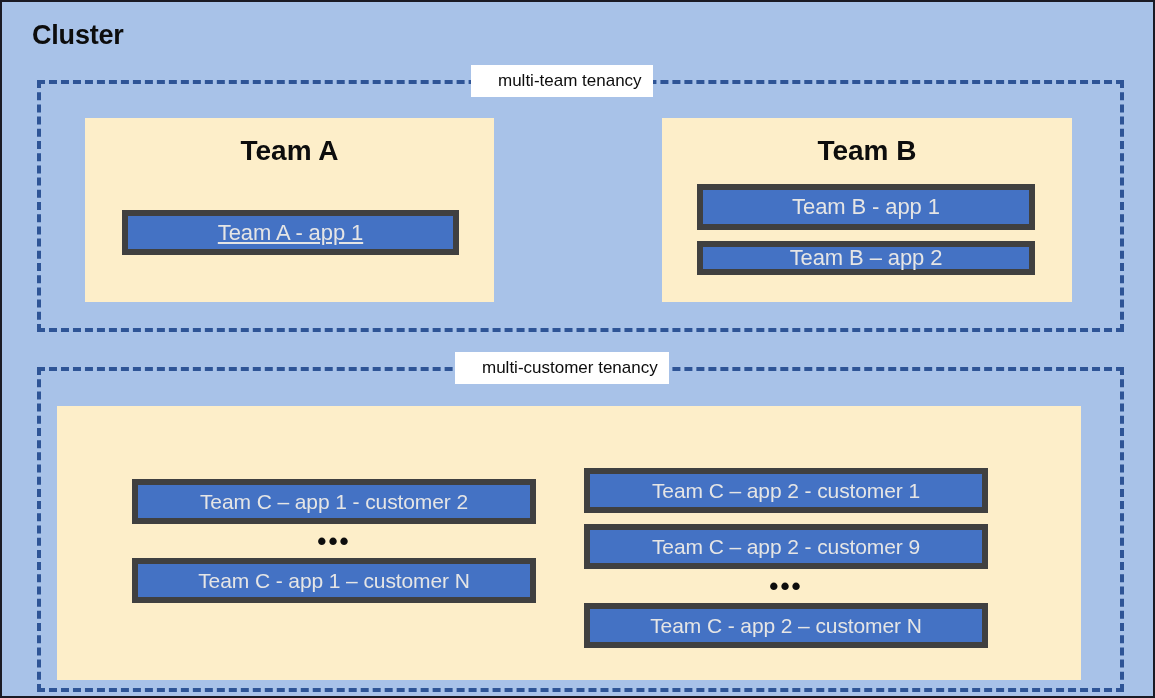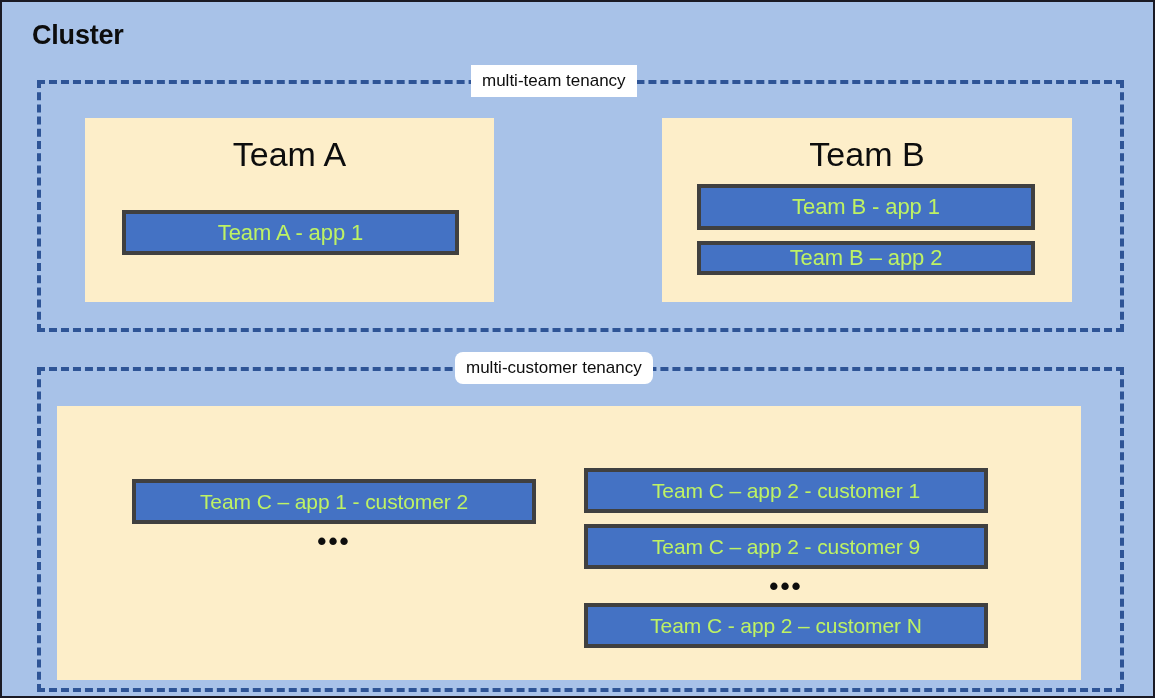--- a/index.html
+++ b/index.html
@@ -38,67 +38,67 @@
   #group-multi-team{ left:35px; top:78px; width:1087px; height:252px; }
   #group-multi-customer{ left:35px; top:365px; width:1087px; height:325px; }
 
   
   .group-label{
     position:absolute;
     background:#ffffff;
     color:#0d0d0d;
     font-size:17px;
     line-height:1;
-    padding:7px 11px 8px 11px;
+    padding:7px 11px 8px 27px;
     white-space:nowrap;
     z-index:5;
   }
   #label-multi-team{ left:469px; top:63px; }
-  #label-multi-customer{ left:453px; top:350px;border-radius:8px; }
+  #label-multi-customer{ left:453px; top:350px; }
 
   
   .team-box{
     position:absolute;
     background:#fdeec9;
     box-sizing:border-box;
   }
   #team-a{ left:83px; top:116px; width:409px; height:184px; }
   #team-b{ left:660px; top:116px; width:410px; height:184px;padding-left:16px; }
   #team-c{ left:55px; top:404px; width:1024px; height:274px; }
 
   .team-title{
     position:absolute;
     left:0; right:0;
     text-align:center;
-    font-size:34px;
-    font-weight:normal;
+    font-size:28px;
+    font-weight:bold;
     color:#0d0d0d;
     white-space:nowrap;
   }
   #team-a .team-title,#team-b .team-title{ top:17px; }
   #team-c .team-title{ top:15px; }
 
   
   .app-box{
     position:absolute;
     background:#4472c4;
-    border:4px solid #404040;
+    border:6px solid #404040;
     box-sizing:border-box;
-    color:#bef264;
+    color:#e5e5e5;
     font-size:22px;
     display:flex;
     align-items:center;
     justify-content:center;
     white-space:nowrap;
     letter-spacing:-0.1px;
     text-align:right;
   }
 
   
-  #app-a1{ left:37px; top:92px; width:337px; height:45px; }
+  #app-a1{ left:37px; top:92px; width:337px; height:45px;text-decoration:underline; }
 
   
   #app-b1{ left:35px; top:66px; width:338px; height:46px; }
   #app-b2{ left:35px; top:123px; width:338px; height:34px; }
 
   
   .teamc-col{ position:absolute; top:62px; width:404px; }
   #teamc-col-1{ left:75px; }
   #teamc-col-2{ left:527px; }
   .teamc-col .app-box{
@@ -145,20 +145,21 @@
   <div id="group-multi-customer" class="dashed-group"></div>
 
   <div id="label-multi-customer" class="group-label">multi-customer tenancy</div>
 
   <div id="team-c" class="team-box">
 
     <div id="teamc-col-1" class="teamc-col">
       <div class="teamc-gap"></div>
       <div class="app-box">Team C – app 1 - customer 2</div>
       <div class="ellipsis">•••</div>
+      <div class="app-box">Team C - app 1 – customer N</div>
     </div>
 
     <div id="teamc-col-2" class="teamc-col">
       <div class="app-box">Team C – app 2 - customer 1</div>
       <div class="teamc-gap"></div>
       <div class="app-box">Team C – app 2 - customer 9</div>
       <div class="ellipsis">•••</div>
       <div class="app-box">Team C - app 2 – customer N</div>
     </div>
   </div>

